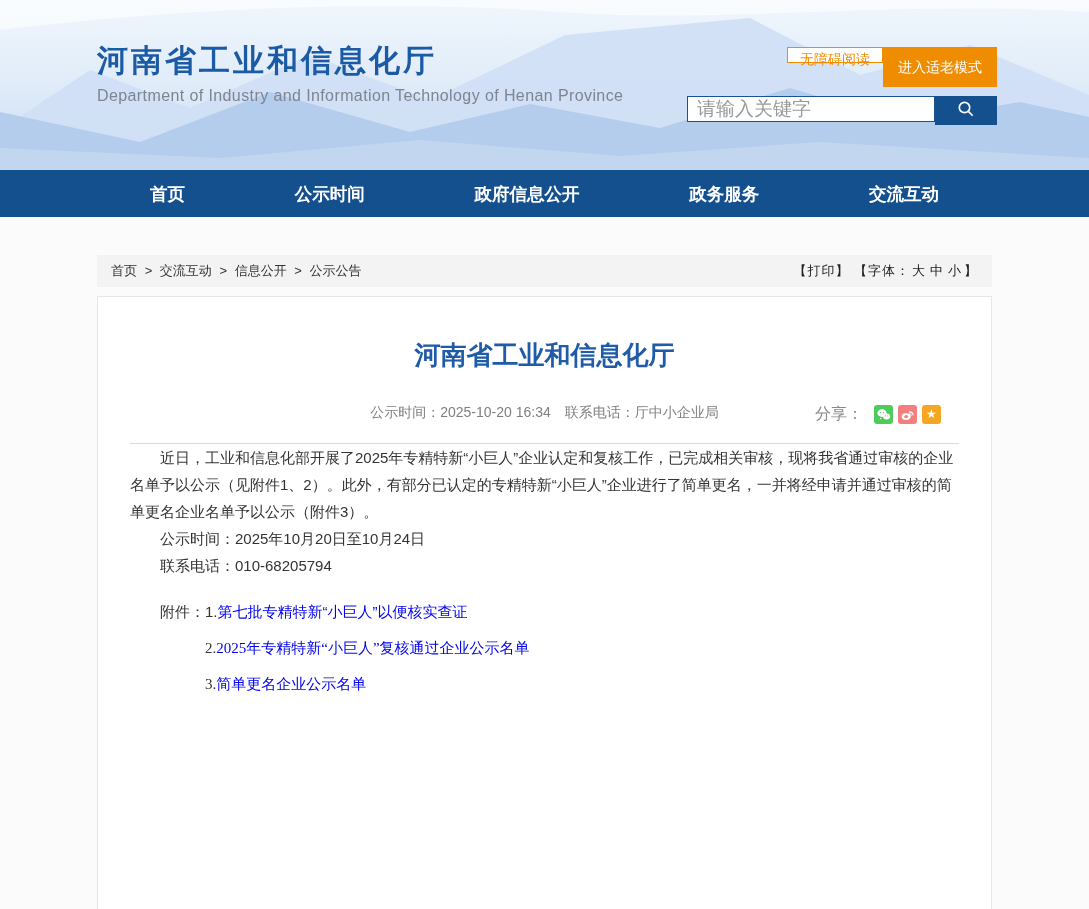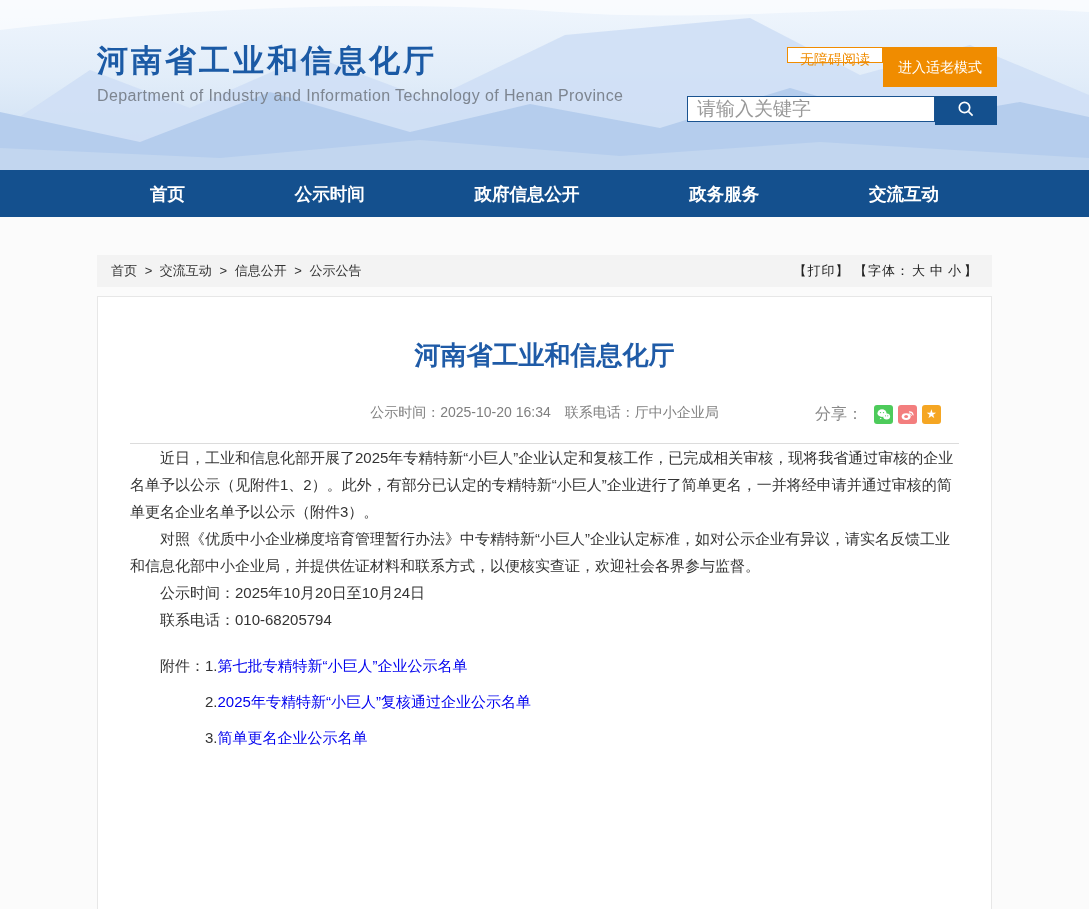--- a/index.html
+++ b/index.html
@@ -53,21 +53,21 @@
   .share .lbl { color:#8a8a8a; margin-right:6px; font-size:16px; }
   .share .ic { width:19px; height:19px; border-radius:3px; margin-left:5px;
     display:flex; align-items:center; justify-content:center; cursor:pointer; }
   .ic-wechat { background:#4dcb5b; } .ic-weibo { background:#f37e7e; }
   .ic-star { background:#f5a623; color:#fff; font-size:12px; line-height:19px; }
   .divider { border-top:1px solid #dcdcdc; margin-top:17px; }
   .body-text { font-size:15px; color:#333; }
   .body-text p { text-indent:2em; line-height:27px; }
   .attach-block { margin-top:20px; font-size:15px; color:#333; }
   .attach-row { line-height:26px; margin-bottom:10px; margin-left:30px; }
-  .attach-row.sub { margin-left:75px; }
+  .attach-row.sub { margin-left:75px;font-family:Liberation Serif, serif; }
   .attach-row a { color:#0000ee; text-decoration:none; cursor:pointer; }
 </style>
 </head>
 <body>
 
 <div class="header">
   <svg class="scene" width="1089" height="170" viewBox="0 0 1089 170">
     <path d="M0,30 C200,6 400,0 560,12 C720,24 900,0 1089,12 L1089,0 L0,0 Z" fill="#ffffff" fill-opacity="0.6"></path>
     <path d="M0,130 L90,70 L190,108 L310,55 L430,100 L565,35 L750,18 L860,75 L970,45 L1089,95 L1089,170 L0,170 Z" fill="#cfdff5" fill-opacity="0.9"></path>
     <path d="M0,170 L0,112 L140,142 L270,92 L410,132 L530,104 L660,128 L790,88 L905,122 L1020,102 L1089,117 L1089,170 Z" fill="#b3cbec" fill-opacity="0.95"></path>
@@ -153,28 +153,27 @@
           </svg>
         </span>
         <span class="ic ic-star">★</span>
       </span>
     </div>
 
     <div class="divider"></div>
 
     <div class="body-text">
       <p>近日，工业和信息化部开展了2025年专精特新“小巨人”企业认定和复核工作，已完成相关审核，现将我省通过审核的企业名单予以公示（见附件1、2）。此外，有部分已认定的专精特新“小巨人”企业进行了简单更名，一并将经申请并通过审核的简单更名企业名单予以公示（附件3）。</p>
-      <p>对照《优质中小企业梯度培育管理暂行办法》中专精特新“小巨人”企业认定标准，如对公示企业有异议，请实名反馈工业和信息化部中小企业局，并提供佐证材料和联系方式，以便核实查证，欢迎社会各界参与监督。</p>
       <p>公示时间：2025年10月20日至10月24日</p>
       <p>联系电话：010-68205794</p>
     </div>
 
     <div class="attach-block">
       <div class="attach-row">
-        <span>附件：</span><span>1.</span><a>第七批专精特新“小巨人”企业公示名单</a>
+        <span>附件：</span><span>1.</span><a>第七批专精特新“小巨人”以便核实查证</a>
       </div>
       <div class="attach-row sub">
         <span>2.</span><a>2025年专精特新“小巨人”复核通过企业公示名单</a>
       </div>
       <div class="attach-row sub">
         <span>3.</span><a>简单更名企业公示名单</a>
       </div>
     </div>
 
   </div>

